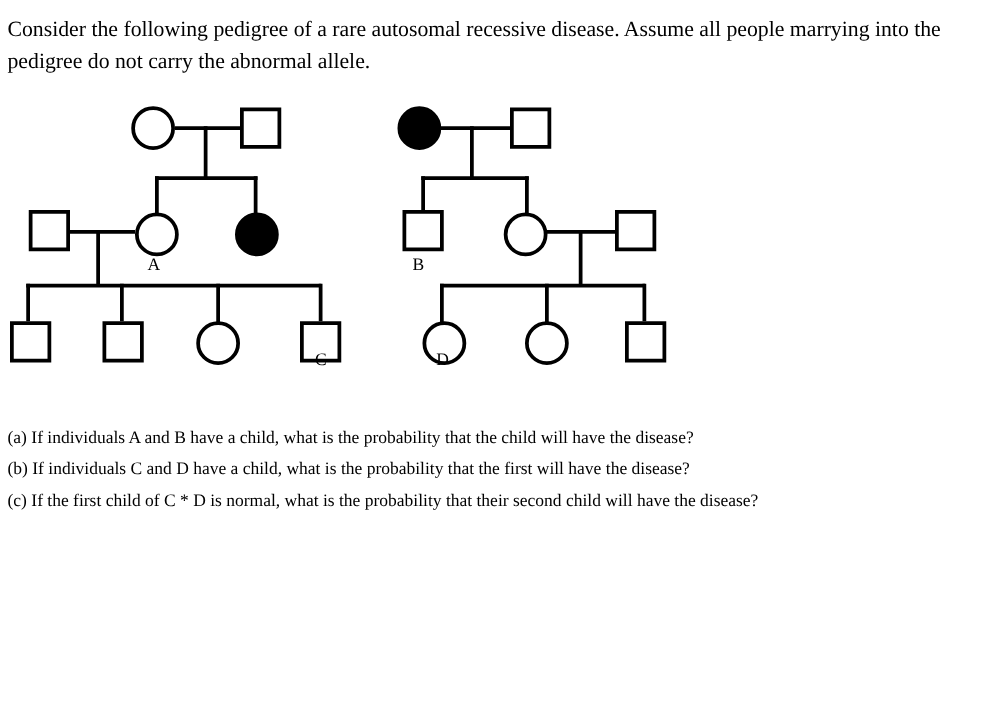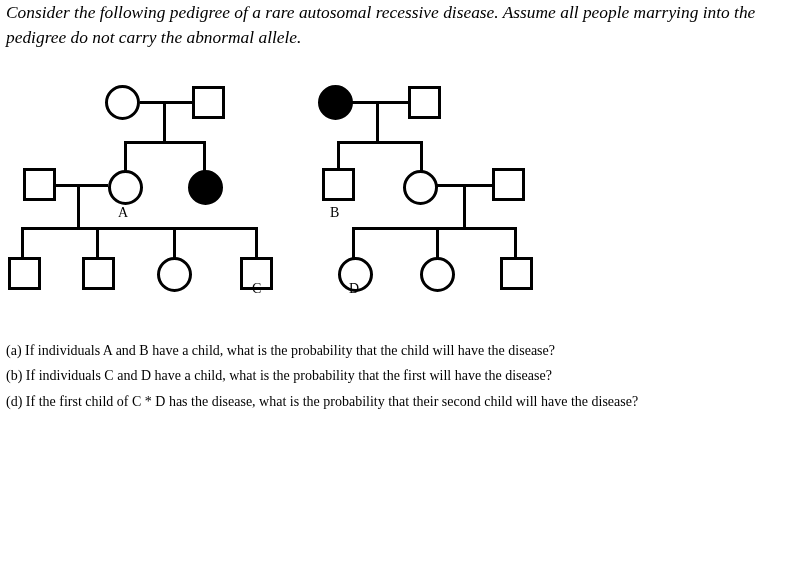--- a/index.html
+++ b/index.html
@@ -13,25 +13,24 @@
     position: relative;
     font-family: "Liberation Serif", "DejaVu Serif", serif;
     color: #000000;
     overflow: hidden;
   }
 
   
   .prompt {
     position: absolute;
     left: 6px;
-    top: 0;
+    top: 11px;
     width: 784px;
     font-size: 17.4px;
     line-height: 25px;
-    font-style: italic;
   }
 
   .questions {
     position: absolute;
     left: 6px;
     top: 338px;
     width: 786px;
     font-size: 14px;
     line-height: 25.3px;
   }
@@ -120,14 +119,14 @@
     <div class="sym square" style="left: 500px; top: 187px; width: 33px; height: 33px;"></div>
     <div class="lab" style="left: 118px; top: 136px;">A</div>
     <div class="lab" style="left: 330px; top: 136px;">B</div>
     <div class="lab" style="left: 252px; top: 212px;">C</div>
     <div class="lab" style="left: 349px; top: 212px;">D</div>
   </div>
 
 <div class="questions">
     <p>(a) If individuals A and B have a child, what is the probability that the child will have the disease?</p>
     <p>(b) If individuals C and D have a child, what is the probability that the first will have the disease?</p>
-    <p>(d) If the first child of C * D has the disease, what is the probability that their second child will have the disease?</p>
+    <p>(c) If the first child of C * D is normal, what is the probability that their second child will have the disease?</p>
   </div>
 
 </body></html>

